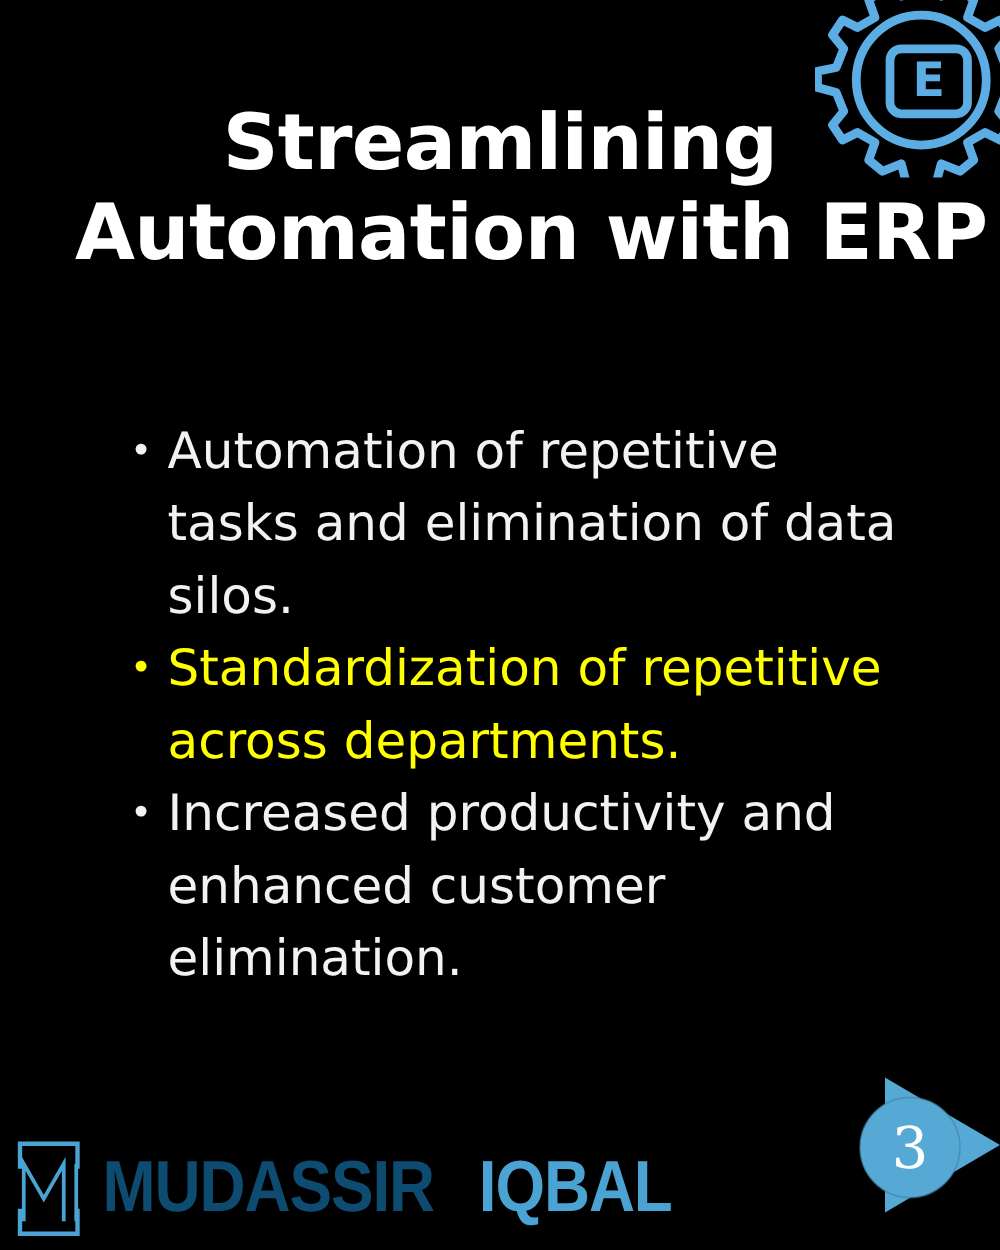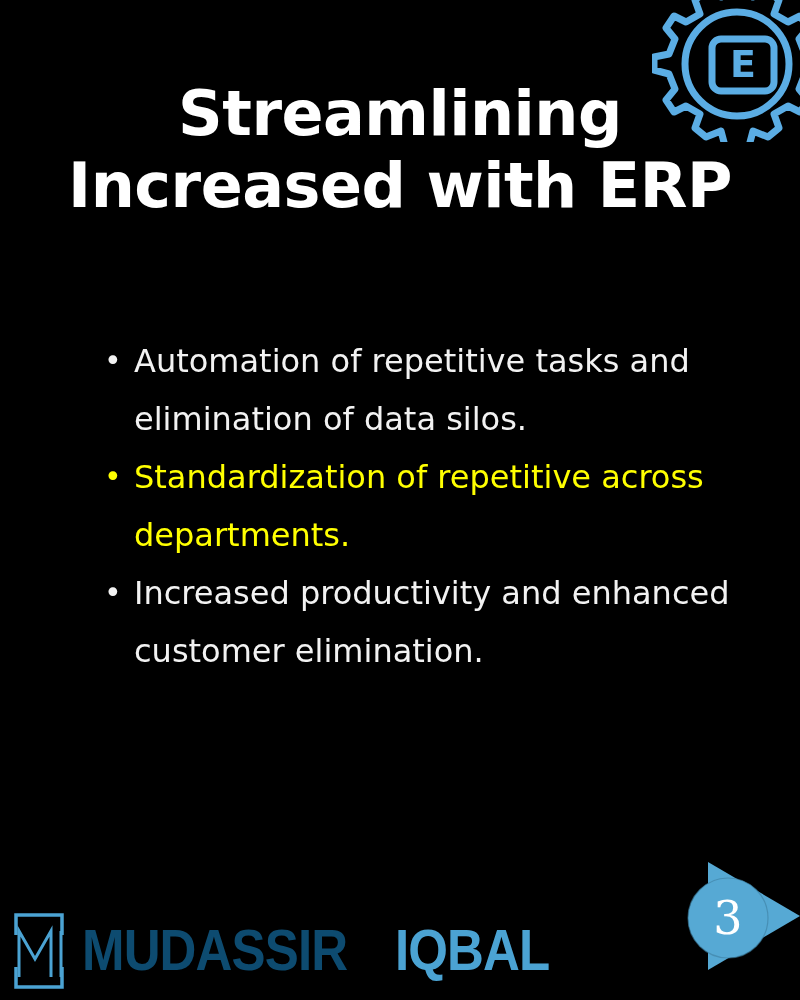--- a/index.html
+++ b/index.html
@@ -64,21 +64,21 @@
     width: 30px;
     font-size: 30px;
     line-height: 58px;
     text-align: left;
     padding-left: 4px;
   }
   .bullet-text {
     flex: 1 1 auto;
     font-family: "DejaVu Sans", sans-serif;
     font-weight: normal;
-    font-size: 32px;
+    font-size: 40px;
     line-height: 58px;
     letter-spacing: 0px;
   }
   .c-white { color: #f2f2f2; }
   .c-yellow { color: #ffff00; }
 
   
   #brand {
     position: absolute;
     left: 8px;
@@ -92,21 +92,20 @@
     width: 62px;
     height: 82px;
     flex: 0 0 auto;
   }
   #monogram svg { display: block; width: 62px; height: 82px; }
   #brand-word {
     margin-left: 12px;
     display: flex;
     align-items: flex-end;
     line-height: 1;
-    gap: 12px;
   }
   .brand-part {
     font-family: "Liberation Sans Narrow", "Liberation Sans", sans-serif;
     font-weight: bold;
     font-size: 58px;
     letter-spacing: -1px;
     transform: scaleX(0.88);
     transform-origin: left center;
   }
   .brand-dark { color: #0d4b70; }
@@ -162,21 +161,21 @@
         <circle cx="85" cy="92" r="52"></circle>
 
         <rect x="60" y="67" width="62" height="52" rx="9" ry="9"></rect>
       </g>
       <text x="91" y="105" font-family="DejaVu Sans, sans-serif" font-size="38" font-weight="bold" fill="#5badE4" text-anchor="middle">E</text>
     </svg>
   </div>
 
   <div id="title-block">
     <div class="title-line">Streamlining</div>
-    <div class="title-line">Increased with ERP</div>
+    <div class="title-line">Automation with ERP</div>
   </div>
 
   <div id="bullets">
 
     <div class="bullet-item">
       <span class="bullet-dot c-white">•</span>
       <span class="bullet-text c-white">Automation of repetitive tasks and elimination of data silos.</span>
     </div>
 
     <div class="bullet-item">

